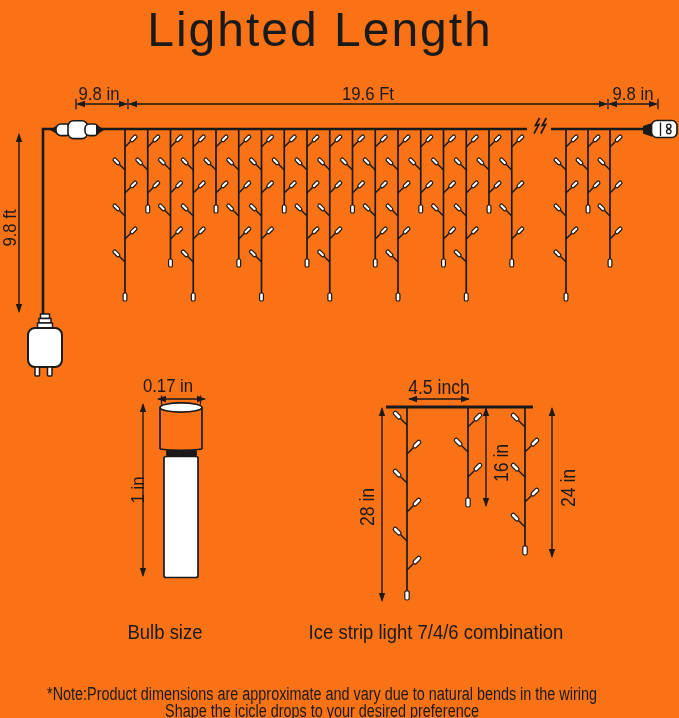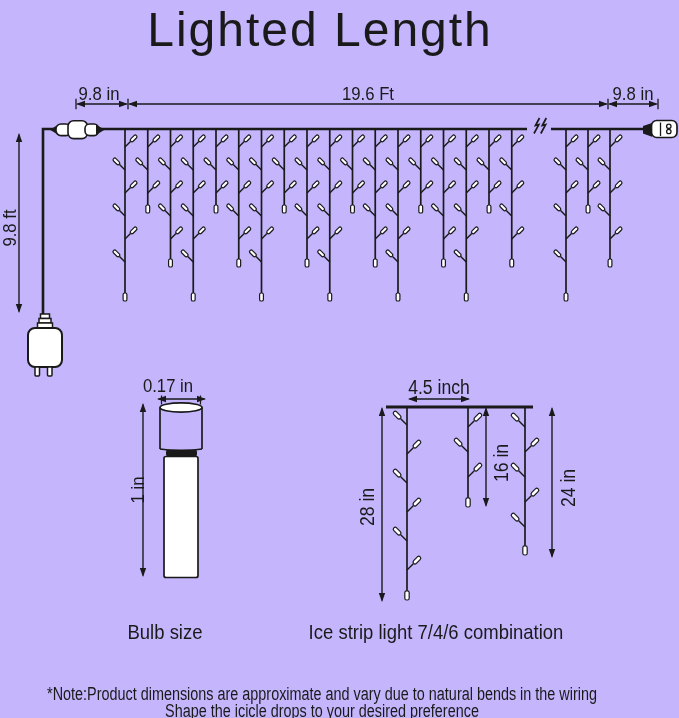--- a/index.html
+++ b/index.html
@@ -1,17 +1,17 @@
 <!DOCTYPE html>
 <html><head>
 <meta charset="utf-8">
 <style>
   :root{ --ink:#1a1a1a; }
   html,body{margin:0;padding:0;background:#ffffff;}
-  #canvas{position:relative;width:679px;height:718px;background:#c4b5fd;overflow:hidden;}
+  #canvas{position:relative;width:679px;height:718px;background:#f97316;overflow:hidden;}
   #art{position:absolute;left:0;top:0;}
   .lbl{position:absolute;white-space:nowrap;color:var(--ink);
        font-family:"Liberation Sans",sans-serif;line-height:1;}
   .hc{transform:translate(-50%,-50%) scaleX(.88);}
   .hr{transform:translate(-50%,-50%) rotate(-90deg) scaleX(.88);}
   .hf{transform:translate(-50%,-50%) scaleX(.8);}
   .title{transform:translate(-50%,-50%);letter-spacing:2px;font-size:48px;}
   .s19{font-size:19px;}
   .s20{font-size:20px;}
   .s21{font-size:21px;}

